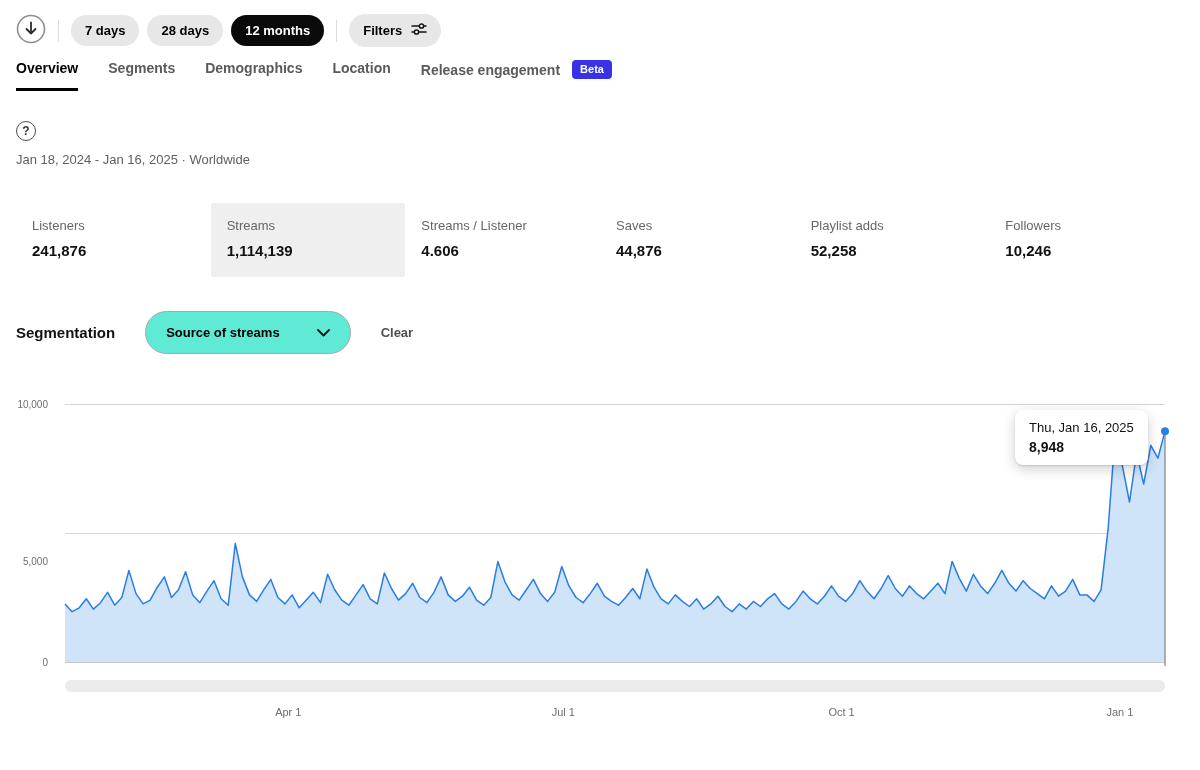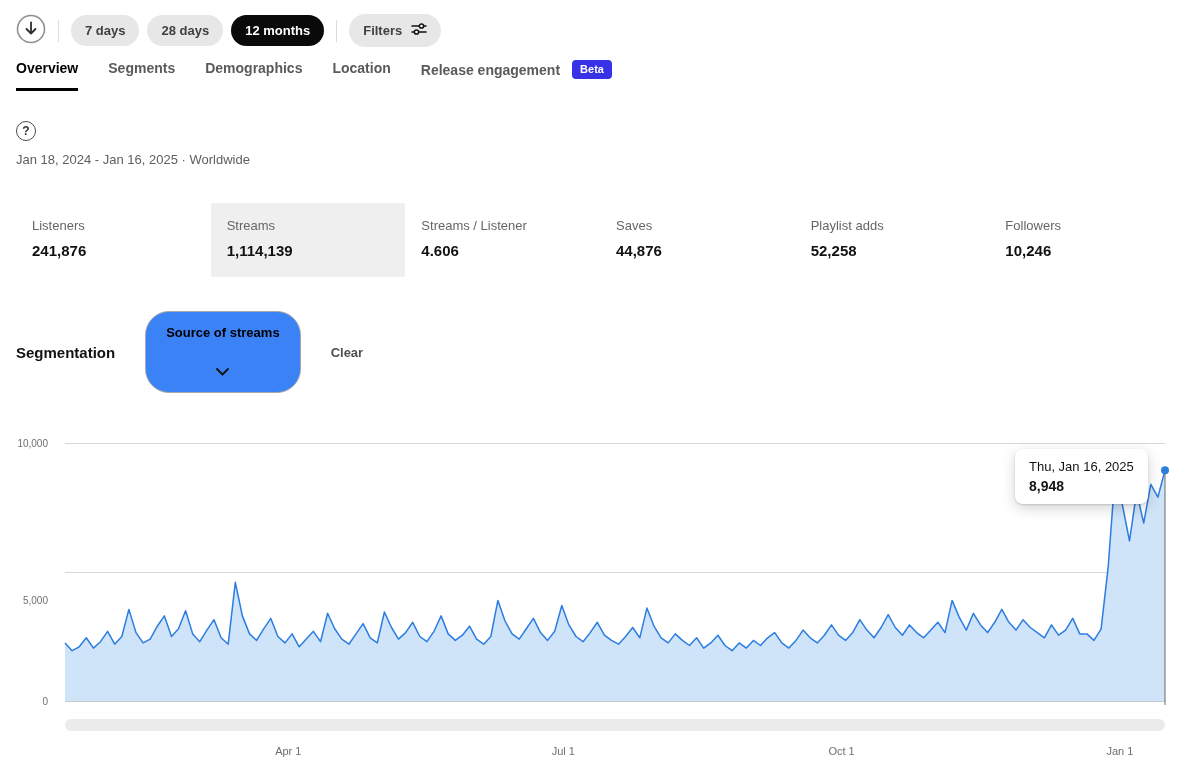--- a/index.html
+++ b/index.html
@@ -10,21 +10,21 @@
   }
   
   .header { display: flex; align-items: center; justify-content: space-between; padding: 14px 16px 0 16px; }
   .page-title { font-size: 37px; font-weight: 800; letter-spacing: -0.8px; }
   .controls { display: flex; align-items: center; gap: 12px; }
   .icon-btn { background: none; border: none; cursor: pointer; display: flex; align-items: center; padding: 0; }
   .vsep { width: 1px; height: 22px; background: #dcdcdc; }
   .pill-group { display: flex; gap: 8px; }
   .pill {
     background: #e7e7e7; border: none; border-radius: 18px; padding: 8px 14px;
-    font-size: 13px; font-weight: 700; font-family: inherit; color: #404040; cursor: pointer;
+    font-size: 13px; font-weight: 700; font-family: inherit; color: #000000; cursor: pointer;
   }
   .pill.selected { background: #0a0a0a; color: #ffffff; }
   .filters-btn { display: flex; align-items: center; gap: 9px; }
   
   .tabs { display: flex; gap: 30px; padding: 0 16px; margin-top: 13px; align-items: flex-start; }
   .tab {
     font-size: 14px; font-weight: 700; color: #5a5a5a; padding-bottom: 12px;
     border-bottom: 3px solid transparent; cursor: pointer; display: flex; gap: 12px; align-items: center;
   }
   .tab.active { color: #000; border-bottom-color: #000; }
@@ -40,22 +40,22 @@
   .subtitle { margin: 11px 16px 0; font-size: 13px; color: #5f5f5f; }
   .stats { display: flex; margin: 36px 16px 0; }
   .stat { flex: 1; padding: 15px 16px 18px; border-radius: 2px; cursor: pointer; }
   .stat.selected { background: #efefef; }
   .stat-label { font-size: 13px; color: #666; }
   .stat-value { font-size: 15px; font-weight: 700; margin-top: 9px; color: #111; }
   
   .seg-row { display: flex; align-items: center; gap: 30px; margin: 34px 16px 0; }
   .seg-label { font-size: 15px; font-weight: 700; }
   .dropdown {
-    display: flex; align-items: center; gap: 24px; border: 1px solid #a8a8a8; border-radius: 24px;
-    padding: 13px 20px; font-size: 13px; font-weight: 700; background: #3b82f6; cursor: pointer; font-family: inherit; flex-direction: column;
+    display: flex; align-items: center; gap: 37px; border: 1px solid #a8a8a8; border-radius: 24px;
+    padding: 13px 20px; font-size: 13px; font-weight: 700; background: #5eead4; cursor: pointer; font-family: inherit;
   }
   .clear-btn { background: none; border: none; font-family: inherit; font-size: 13px; font-weight: 700; color: #4f4f4f; cursor: pointer; }
   
   .chart-section { position: relative; margin-top: 50px; padding-left: 65px; padding-right: 35px; }
   .plot { position: relative; width: 1100px; height: 258px; }
   svg.chart { display: block; width: 1100px; height: 258px; overflow: visible; }
   .ylabel { position: absolute; left: 8px; width: 40px; text-align: right; font-size: 10px; color: #6e6e6e; transform: translateY(-50%); }
   .tooltip {
     position: absolute; left: 950px; top: 6px; background: #fff; border-radius: 8px;
     box-shadow: 0 1px 2px rgba(0,0,0,.14), 0 4px 14px rgba(0,0,0,.18);

